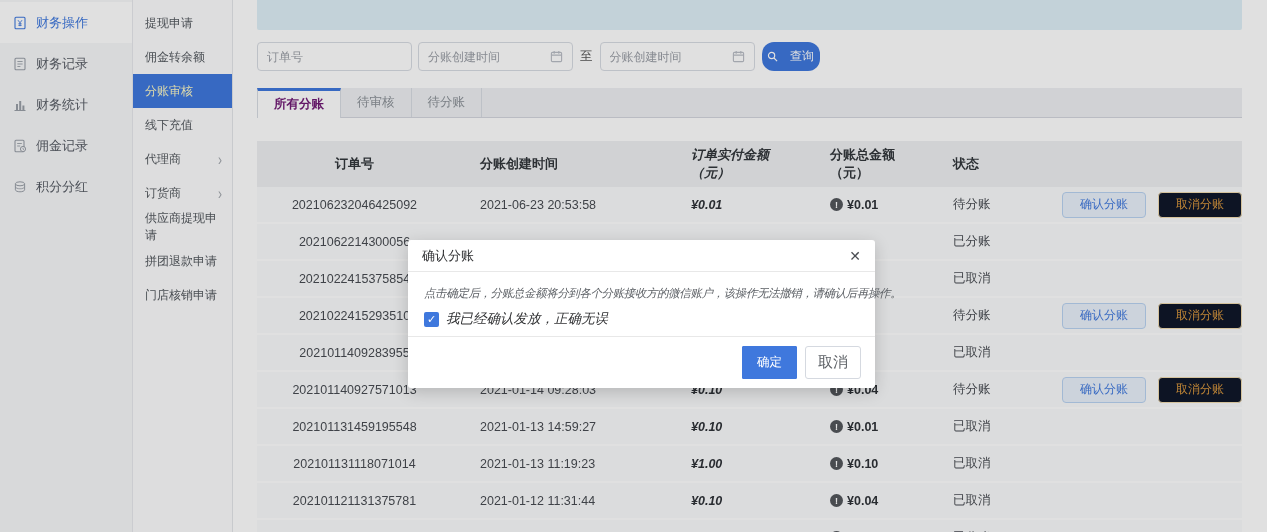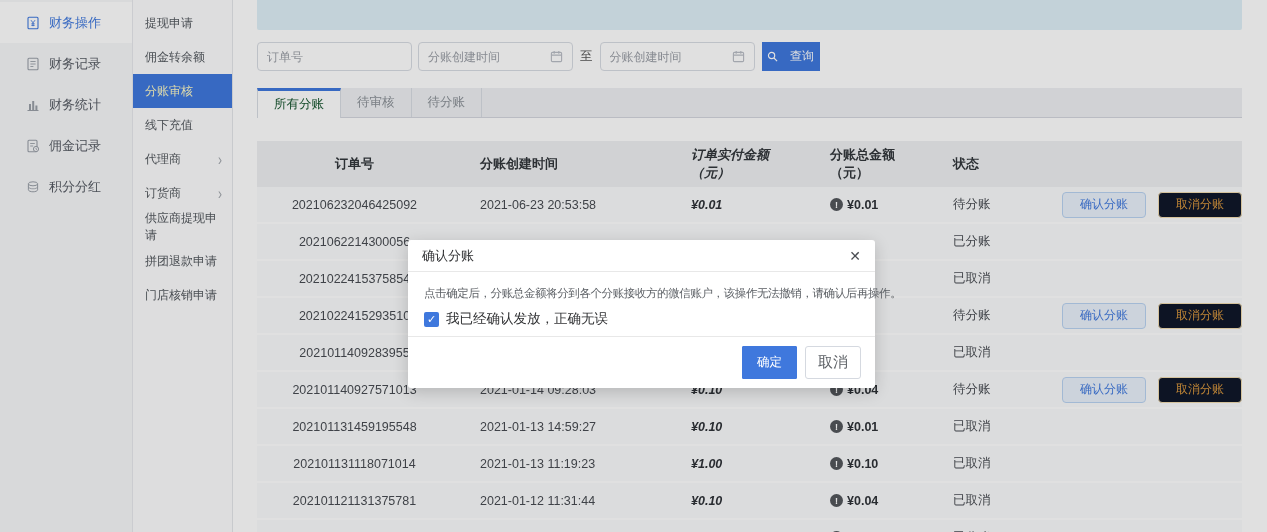--- a/index.html
+++ b/index.html
@@ -3,21 +3,21 @@
 <meta charset="utf-8">
 <style>
   * { margin:0; padding:0; box-sizing:border-box; }
   html,body { width:1267px; height:532px; overflow:hidden; }
   body { font-family:"Liberation Sans","DejaVu Sans",sans-serif; background:#fff; color:#333; position:relative; }
 
   .app { display:flex; width:100%; height:100%; }
 
   
   .sidebar { width:133px; height:100%; background:#f6f7f9; border-right:1px solid #e7e9ed; padding-top:2px; flex:none; }
-  .side-item { height:41px; display:flex; align-items:center; padding-left:26px; gap:9px; font-size:13px; color:#565b63; cursor:pointer; }
+  .side-item { height:41px; display:flex; align-items:center; padding-left:13px; gap:9px; font-size:13px; color:#565b63; cursor:pointer; }
   .side-item .ic { width:14px; height:14px; color:#9aa0a8; flex:none; display:flex; }
   .side-item.active { background:#ffffff; color:#3f78dd; }
   .side-item.active .ic { color:#3f78dd; }
 
   
   .submenu { width:100px; height:100%; background:#fcfcfd; border-right:1px solid #e4e6ea; padding-top:6px; flex:none; }
   .sub-item { height:34px; display:flex; align-items:center; padding:0 10px 0 12px; font-size:12px; color:#54595f; cursor:pointer; justify-content:space-between; }
   .sub-item.active { background:#3f78dd; color:#fef9c3; }
   .sub-item .arrow { color:#a2a7ad; font-size:12px; transform:scaleY(1.4); }
 
@@ -26,27 +26,27 @@
   .banner { height:30px; background:#dff0f7; border-radius:0 0 2px 2px; }
 
   .filters { margin-top:12px; display:flex; align-items:center; }
   .inp { height:29px; border:1px solid #d8dce3; border-radius:4px; background:#fff; display:flex; align-items:center; padding:0 9px; font-size:12px; color:#9a9ea6; }
   .inp input { border:none; outline:none; width:100%; font-size:12px; color:#444; background:transparent; font-family:inherit; }
   .inp input::placeholder { color:#9a9ea6; }
   .w-order { width:155px; margin-right:6px; }
   .w-date  { width:155px; }
   .cal { width:13px; height:13px; color:#b9bdc5; flex:none; margin-left:6px; }
   .to-label { margin:0 7px 0 7px; font-size:12.5px; color:#555; }
-  .btn-search { margin-left:7px; height:29px; width:58px; background:#3f78dd; color:#fff; border:none; border-radius:0; font-size:12px; display:flex; align-items:center; justify-content:center; gap:12px; cursor:pointer; font-family:inherit; }
+  .btn-search { margin-left:7px; height:29px; width:58px; background:#3f78dd; color:#fff; border:none; border-radius:12px; font-size:12px; display:flex; align-items:center; justify-content:center; gap:12px; cursor:pointer; font-family:inherit; }
   .btn-search svg { width:11px; height:11px; }
 
   
   .tabs { margin-top:17px; height:30px; display:flex; background:#eef0f3; border-bottom:1px solid #d4d7de; align-items:stretch; }
   .tab { display:flex; align-items:center; padding:0 16px; font-size:12.5px; color:#8b9097; border-right:1px solid #d8dce3; cursor:pointer; }
-  .tab.active { background:#fff; color:#14532d; font-weight:normal; border-top:3px solid #3f78dd; border-left:1px solid #d8dce3; margin-bottom:-1px; }
+  .tab.active { background:#fff; color:#701a75; font-weight:bold; border-top:3px solid #3f78dd; border-left:1px solid #d8dce3; margin-bottom:-1px; }
   .tabs .rest { flex:1; }
 
   
   .table { margin-top:23px; }
   .thead { display:flex; height:46px; align-items:center; background:#eef0f2; font-size:13px; font-weight:bold; color:#33373c; }
   .trow { display:flex; height:37px; align-items:center; background:#fafbfc; border-bottom:2px solid #fff; font-size:12.5px; color:#484c52; }
   .td { flex:none; }
   .c1 { width:195px; text-align:center; }
   .c2 { width:215px; padding-left:28px; }
   .c3 { width:135px; padding-left:24px;font-style:italic; }
@@ -58,21 +58,21 @@
   .trow .info.hide { visibility:hidden; }
   .btn-confirm { height:26px; width:84px; border:1px solid #b9d3f2; background:#e9f1fb; color:#3f78dd; border-radius:4px; font-size:12px; cursor:pointer; font-family:inherit; }
   .btn-cancelrow { height:26px; width:84px; border:1px solid #f2ddb2; background:#0f172a; color:#dd9a3e; border-radius:4px; font-size:12px; cursor:pointer; font-family:inherit; }
 
   
   .dim { position:absolute; inset:0; background:rgba(0,0,0,0.12); z-index:50; }
   .modal { position:absolute; left:408px; top:240px; width:467px; height:148px; background:#fff; border-radius:3px; box-shadow:0 4px 16px rgba(0,0,0,0.18); z-index:60; }
   .m-head { display:flex; align-items:center; justify-content:space-between; padding:7px 14px 6px 14px; border-bottom:1px solid #e8e8e8; }
   .m-title { font-size:13px; color:#303133; }
   .m-close { font-size:14px; font-weight:bold; color:#4a4d52; cursor:pointer; line-height:1; }
-  .m-body { padding:14px 10px 0 16px; }
+  .m-body { padding:14px 10px 0 16px;font-style:italic; }
   .m-msg { font-size:11.5px; letter-spacing:-0.4px; color:#5d6166; white-space:nowrap; }
   .m-checkrow { margin-top:9px; display:flex; align-items:center; gap:7px; cursor:pointer; }
   .checkbox { width:15px; height:15px; background:#3f78dd; border-radius:2px; color:#fff; font-size:11px; font-weight:bold; display:inline-flex; align-items:center; justify-content:center; flex:none; }
   .m-checklabel { font-size:13.5px; color:#303133; }
   .m-foot { position:absolute; bottom:0; left:0; right:0; border-top:1px solid #e8e8e8; padding:9px 14px; display:flex; justify-content:flex-end; gap:8px; }
   .btn-ok { background:#3f78dd; color:#fff; border:1px solid #3f78dd; border-radius:1px; font-size:12.5px; padding:6px 14px; cursor:pointer; font-family:inherit; }
   .btn-no { background:#fff; color:#5d6166; border:1px solid #d5d9e0; border-radius:3px; font-size:15px; padding:6px 12px; cursor:pointer; font-family:inherit; }
 </style>
 </head>
 <body>

